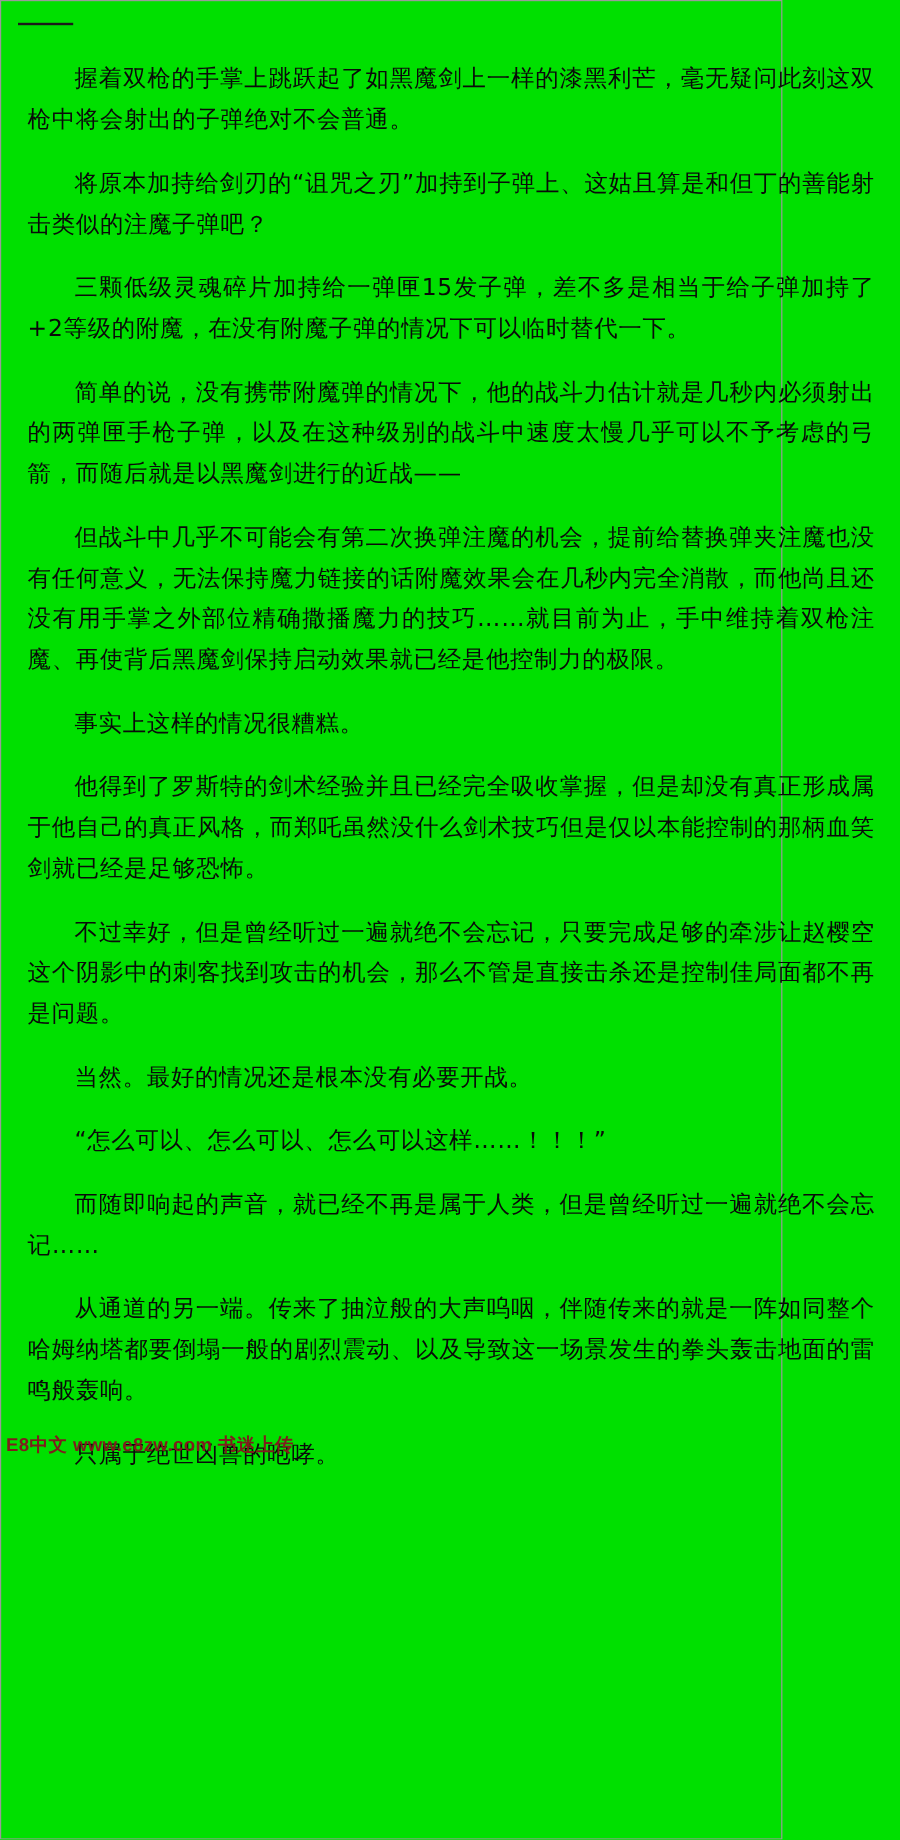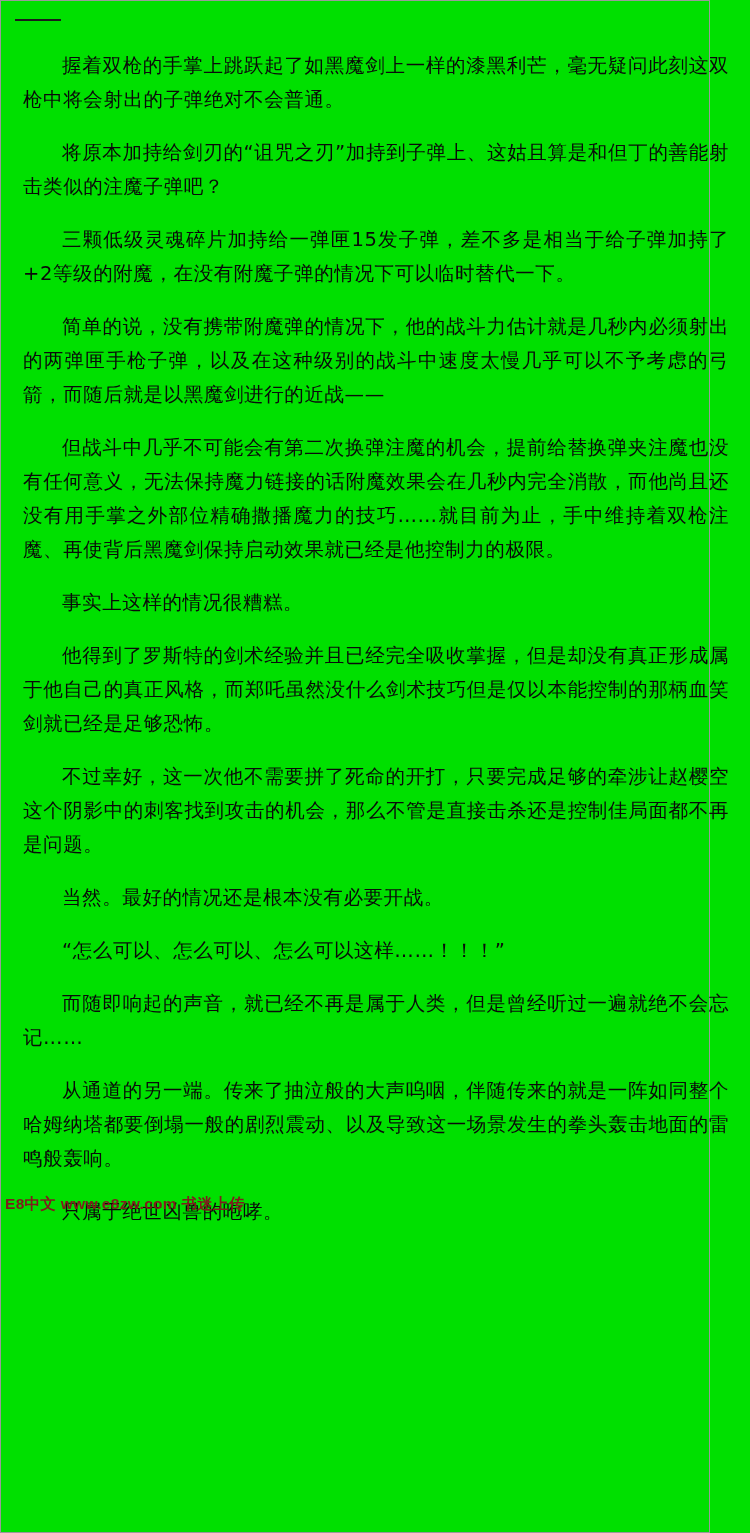--- a/index.html
+++ b/index.html
@@ -9,21 +9,21 @@
   body {
     width: 750px;
     height: 1533px;
     background: #00e000;
     font-family: "DejaVu Sans", "Liberation Sans", sans-serif;
     overflow: hidden;
     position: relative;
   }
   .page {
     position: relative;
-    width: 710px;
+    width: 652px;
     height: 1533px;
     box-sizing: border-box;
     border: 1px solid #9a9a9a;
     background: #00e000;
   }
   .rule {
     position: absolute;
     left: 14px;
     top: 18px;
     width: 46px;
@@ -70,21 +70,21 @@
   <div class="rule"></div>
 
   <div class="content">
     <p class="para">握着双枪的手掌上跳跃起了如黑魔剑上一样的漆黑利芒，毫无疑问此刻这双枪中将会射出的子弹绝对不会普通。</p>
     <p class="para">将原本加持给剑刃的“诅咒之刃”加持到子弹上、这姑且算是和但丁的善能射击类似的注魔子弹吧？</p>
     <p class="para">三颗低级灵魂碎片加持给一弹匣15发子弹，差不多是相当于给子弹加持了+2等级的附魔，在没有附魔子弹的情况下可以临时替代一下。</p>
     <p class="para">简单的说，没有携带附魔弹的情况下，他的战斗力估计就是几秒内必须射出的两弹匣手枪子弹，以及在这种级别的战斗中速度太慢几乎可以不予考虑的弓箭，而随后就是以黑魔剑进行的近战——</p>
     <p class="para">但战斗中几乎不可能会有第二次换弹注魔的机会，提前给替换弹夹注魔也没有任何意义，无法保持魔力链接的话附魔效果会在几秒内完全消散，而他尚且还没有用手掌之外部位精确撒播魔力的技巧……就目前为止，手中维持着双枪注魔、再使背后黑魔剑保持启动效果就已经是他控制力的极限。</p>
     <p class="para short">事实上这样的情况很糟糕。</p>
     <p class="para">他得到了罗斯特的剑术经验并且已经完全吸收掌握，但是却没有真正形成属于他自己的真正风格，而郑吒虽然没什么剑术技巧但是仅以本能控制的那柄血笑剑就已经是足够恐怖。</p>
-    <p class="para">不过幸好，这一次他不需要拼了死命的开打，只要完成足够的牵涉让赵樱空这个阴影中的刺客找到攻击的机会，那么不管是直接击杀还是控制佳局面都不再是问题。</p>
+    <p class="para">不过幸好，但是曾经听过一遍就绝不会忘记，只要完成足够的牵涉让赵樱空这个阴影中的刺客找到攻击的机会，那么不管是直接击杀还是控制佳局面都不再是问题。</p>
     <p class="para short">当然。最好的情况还是根本没有必要开战。</p>
     <p class="para short">“怎么可以、怎么可以、怎么可以这样……！！！”</p>
     <p class="para">而随即响起的声音，就已经不再是属于人类，但是曾经听过一遍就绝不会忘记……</p>
     <p class="para">从通道的另一端。传来了抽泣般的大声呜咽，伴随传来的就是一阵如同整个哈姆纳塔都要倒塌一般的剧烈震动、以及导致这一场景发生的拳头轰击地面的雷鸣般轰响。</p>
     <p class="para short">只属于绝世凶兽的咆哮。</p>
   </div>
 
   <div class="watermark">E8中文 www.e8zw.com 书迷上传</div>
 </div>
 

